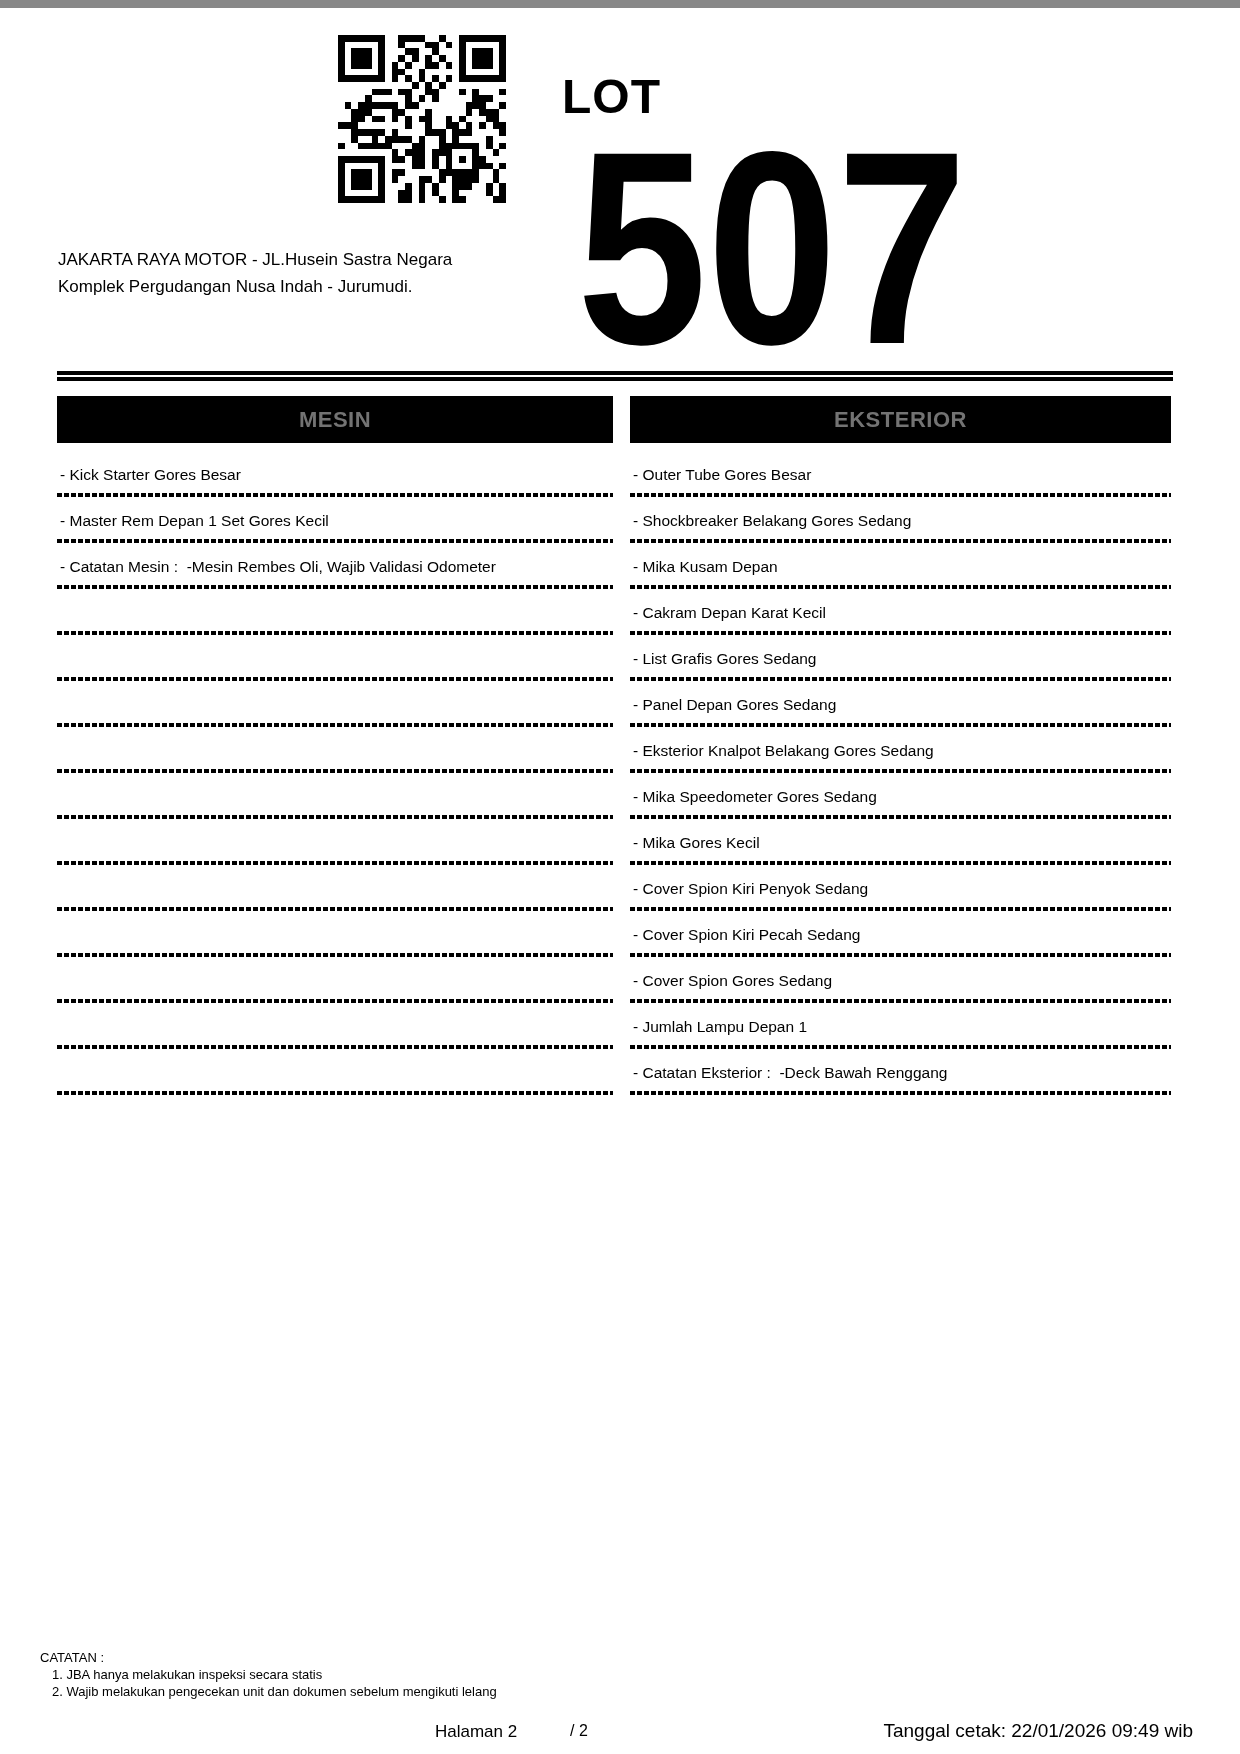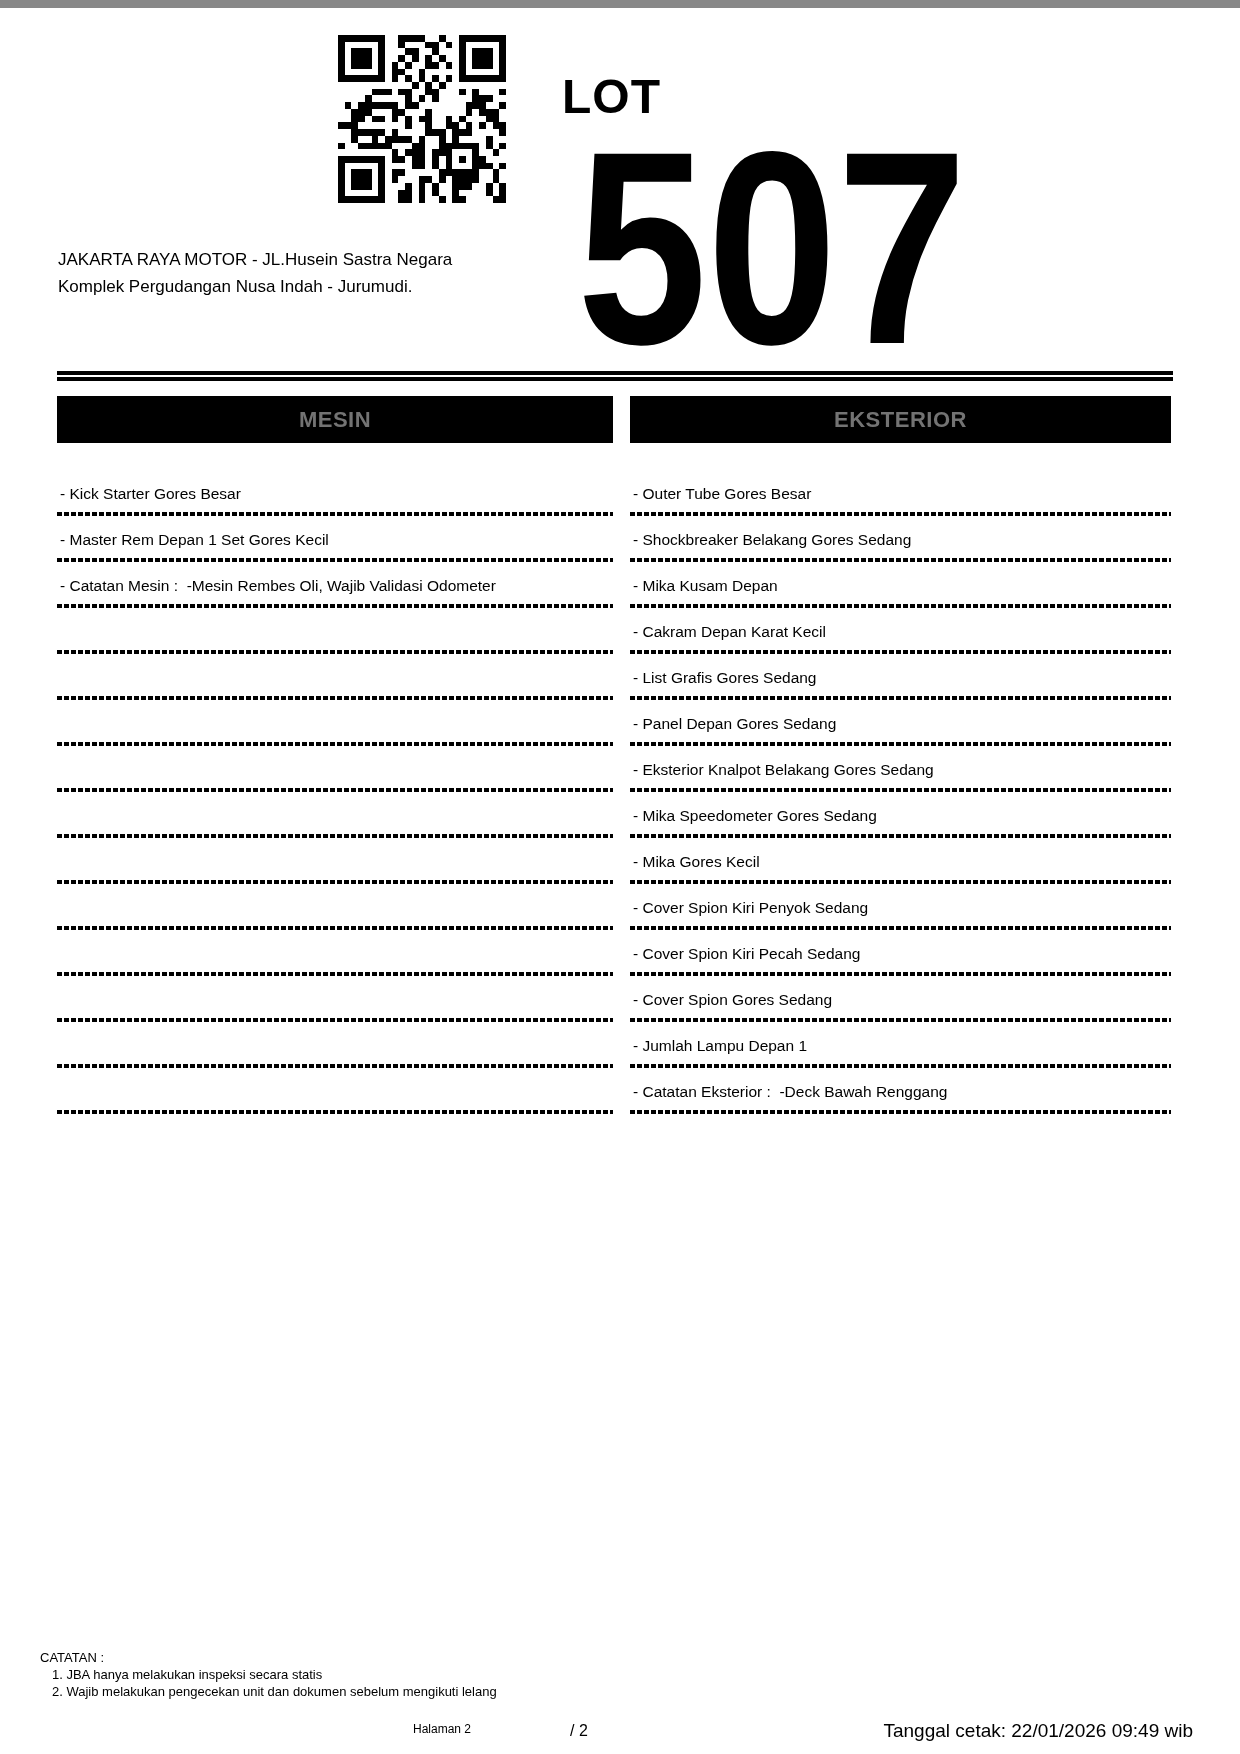--- a/index.html
+++ b/index.html
@@ -25,31 +25,31 @@
   }
   
   .tables{position:absolute;left:57px;top:388px;display:flex;gap:17px;}
   .col{display:block;}
   .col:nth-child(1){width:556px;}
   .col:nth-child(2){width:541px;}
   .col-header{
     height:47px;background:#000;color:#737373;display:flex;align-items:center;justify-content:center;
     font-size:22px;font-weight:bold;letter-spacing:0.5px;
   }
-  .rows{padding-top:28px;}
+  .rows{padding-top:9px;}
   .table-row{position:relative;height:46px;display:flex;align-items:center;}
   .table-row::after{
     content:"";position:absolute;left:0;right:0;bottom:1px;height:4px;
     background:repeating-linear-gradient(90deg,#000 0 5px,transparent 5px 7px);
   }
   .row-text{font-size:15.5px;padding-left:3px;white-space:pre;}
   
   .notes{position:absolute;left:40px;top:1641px;font-size:13px;line-height:17px;}
   .notes .note-line{padding-left:12px;}
-  .page-indicator-label{position:absolute;left:413px;top:1714px;font-size:12px;}
+  .page-indicator-label{position:absolute;left:435px;top:1714px;font-size:17px;}
   .page-indicator-total{position:absolute;left:570px;top:1714px;font-size:16px;}
   .print-date{position:absolute;right:47px;top:1712px;font-size:19px;white-space:nowrap;}
 </style>
 </head>
 <body>
 
 <div class="page">
 
   <div class="qr">
     <svg id="qr-svg" width="168" height="168" viewBox="0 0 25 25" shape-rendering="crispEdges">

